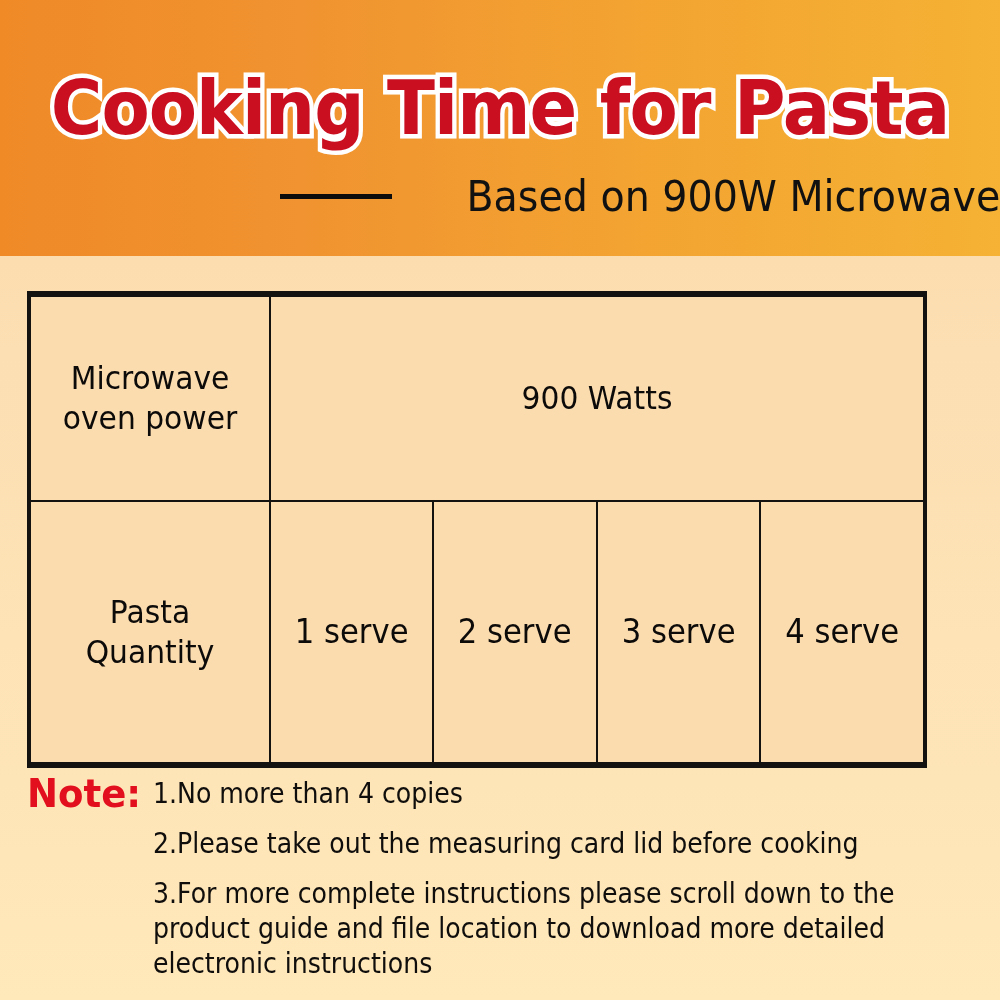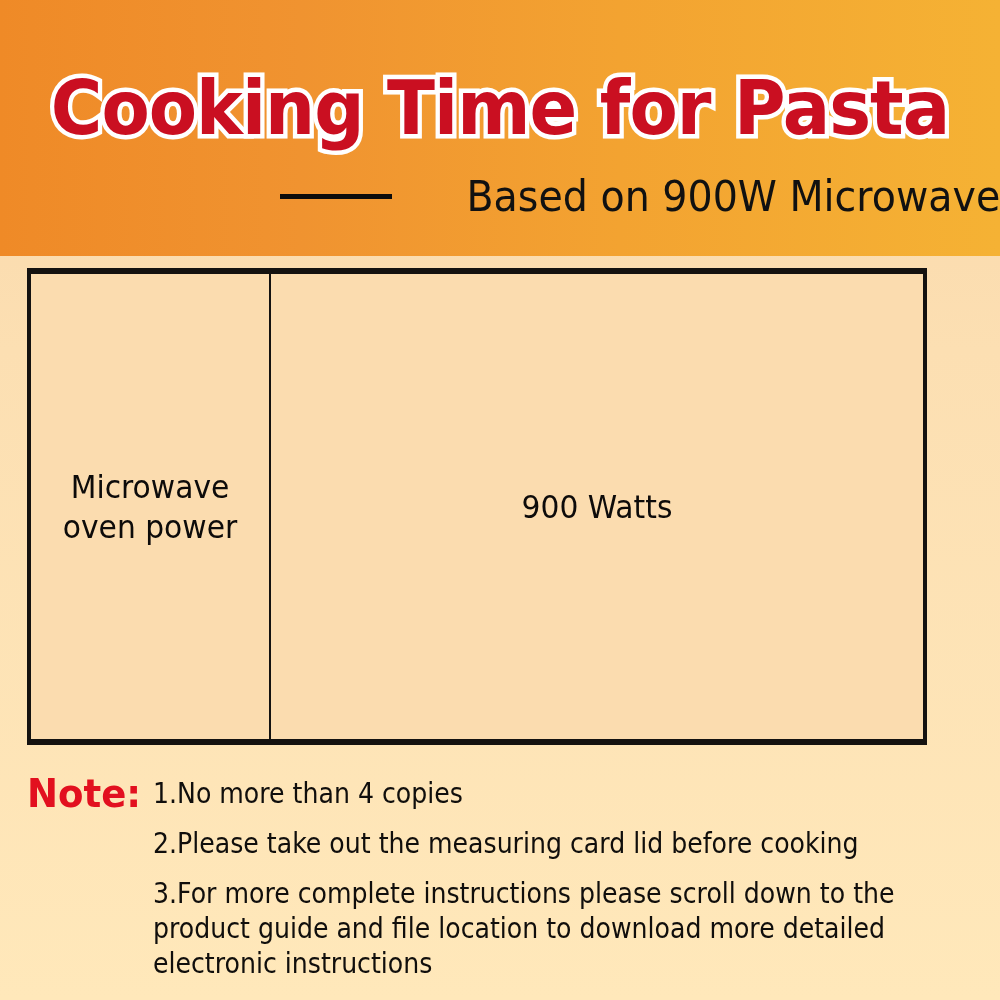--- a/index.html
+++ b/index.html
@@ -61,21 +61,21 @@
     color: #111111;
     line-height: 50px;
     white-space: nowrap;
     transform: scaleX(0.92);
     transform-origin: 100% 50%;
   }
 
   
   .table-wrap {
     position: absolute;
-    left: 27px; top: 268px;
+    left: 27px; top: 291px;
     width: 900px; height: 477px;
     border: 4px solid #141210;
     box-sizing: border-box;
     background: #fbdcaf;
   }
   table.grid {
     width: 100%;
     height: 100%;
     border-collapse: collapse;
     table-layout: fixed;
@@ -169,20 +169,38 @@
 <div class="table-wrap">
   <table class="grid">
     <tbody>
         <tr class="r1">
       <td class="noleft" style="width:230px">
         <span class="cell-inner c-label" style="white-space: pre-line;">Microwave
 oven power</span>
       </td>
       <td class="noright" colspan="4">
         <span class="cell-inner c-watts">900 Watts</span>
+      </td>
+    </tr>
+    <tr class="r2">
+      <td class="noleft">
+        <span class="cell-inner c-label" style="white-space: pre-line;">Pasta
+Quantity</span>
+      </td>
+      <td style="width:177px">
+        <span class="cell-inner c-serve">1 serve</span>
+      </td>
+      <td style="width:176px">
+        <span class="cell-inner c-serve">2 serve</span>
+      </td>
+      <td style="width:176px">
+        <span class="cell-inner c-serve">3 serve</span>
+      </td>
+      <td class="noright">
+        <span class="cell-inner c-serve">4 serve</span>
       </td>
     </tr>
   </tbody>
     </table>
 </div>
 
 <div class="notes">
   <div class="notes-row">
     <div class="note-label">Note:</div>
     <div class="note-list">

